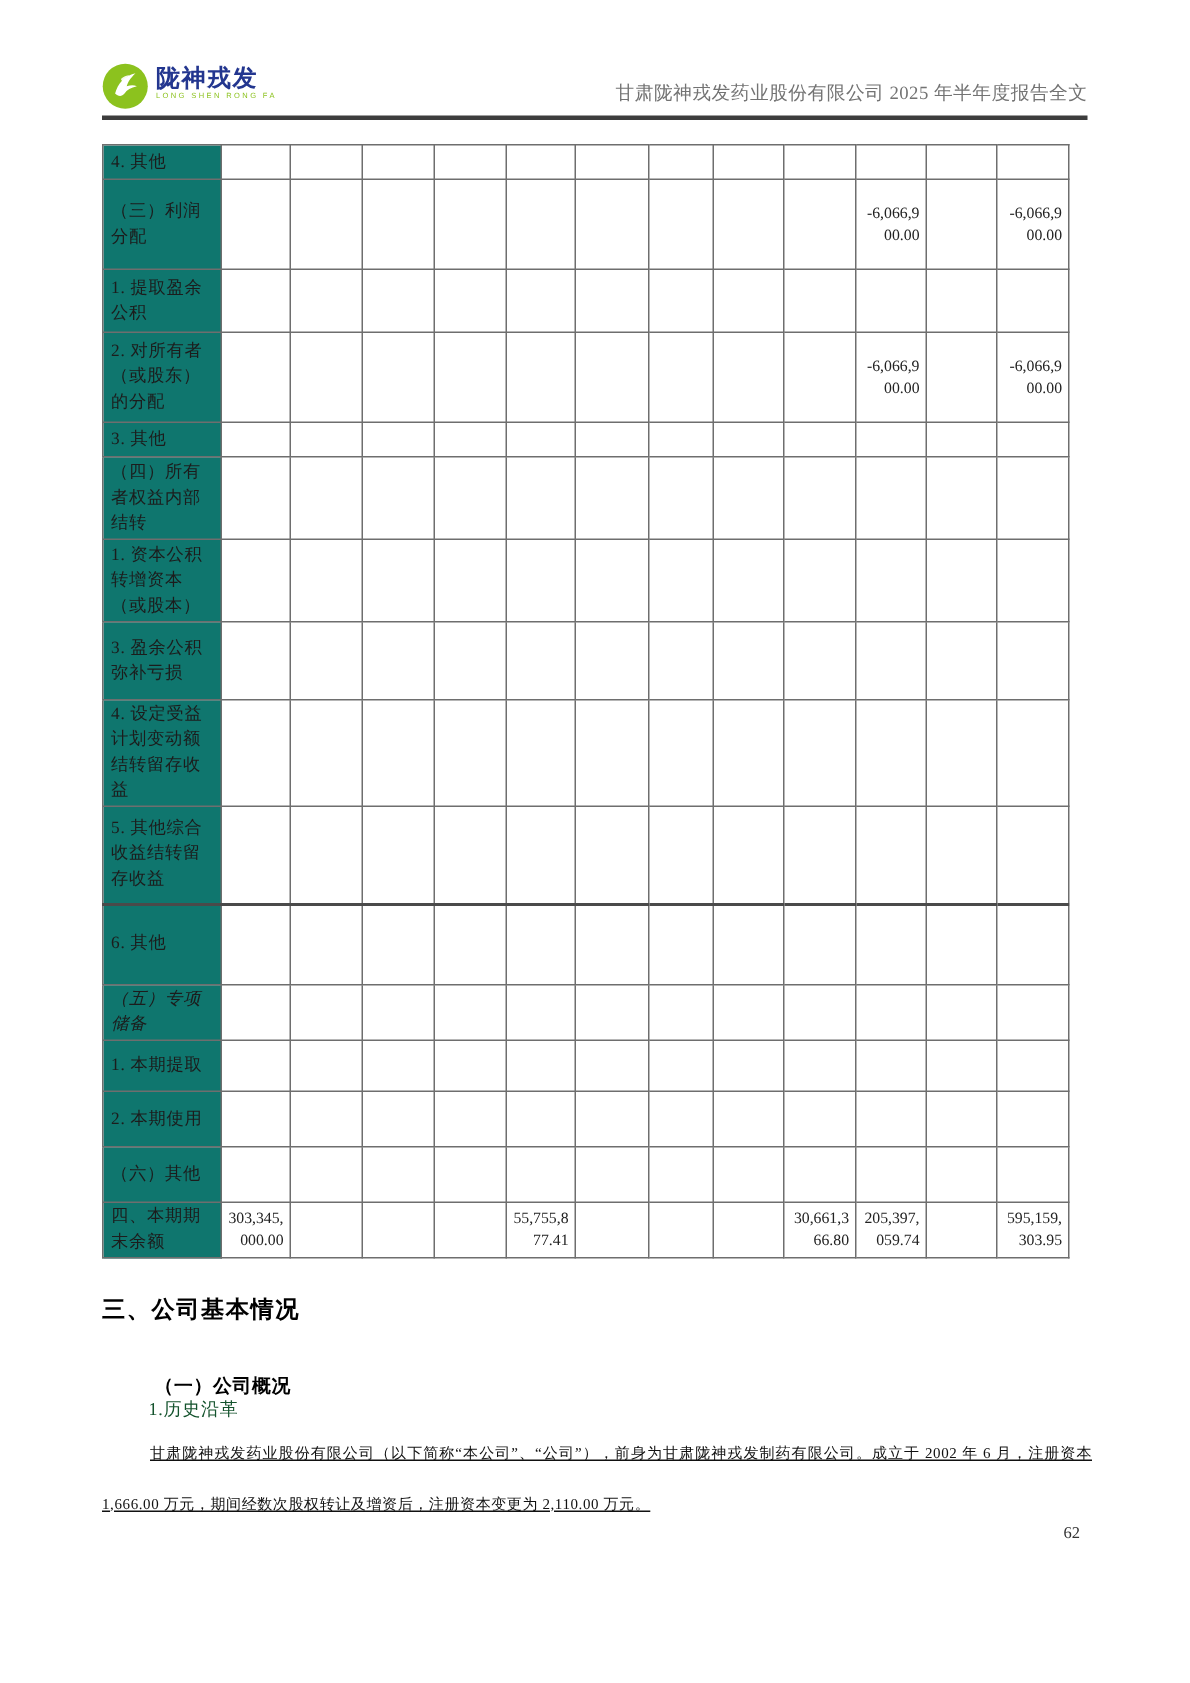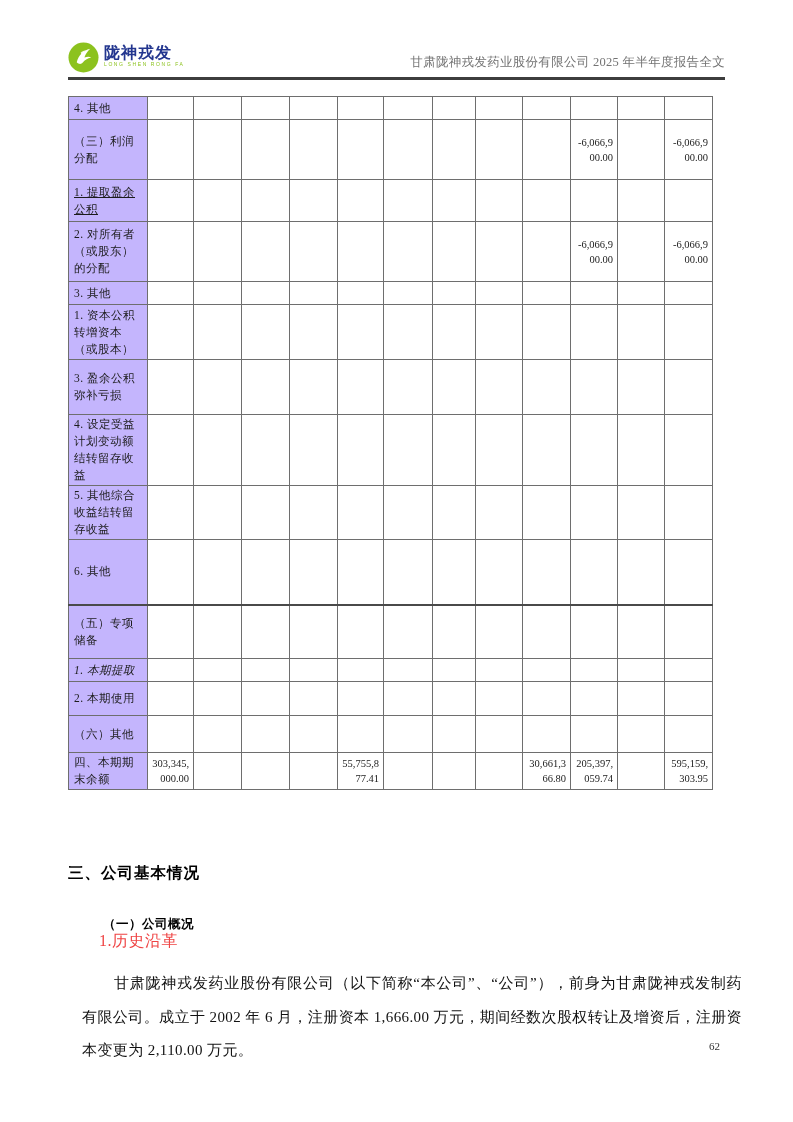--- a/index.html
+++ b/index.html
@@ -25,66 +25,66 @@
     position:absolute;left:68px;top:96px;
     width:645px;border-collapse:collapse;table-layout:fixed;
   }
   table.equity th,table.equity td{
     border:1px solid #6e6e6e;
     vertical-align:middle;
     padding:1px 4px;
     font-weight:normal;
   }
   table.equity th{
-    background:#c4b5fd;
+    background:#0f766e;
     text-align:left;
     font-size:11.5px;
     line-height:17px;
     padding-left:5px;
     letter-spacing:0.5px;
   }
   table.equity td{
     background:#ffffff;
     text-align:right;
     font-size:10.5px;
     line-height:15px;
     word-break:break-all;
     color:#222;
   }
   
   table.equity tr:nth-child(1){height:23px;}
   table.equity tr:nth-child(2){height:60px;}
-  table.equity tr:nth-child(3){height:42px;text-decoration:underline;}
+  table.equity tr:nth-child(3){height:42px;}
   table.equity tr:nth-child(4){height:60px;}
   table.equity tr:nth-child(5){height:23px;}
   table.equity tr:nth-child(6){height:55px;}
   table.equity tr:nth-child(7){height:55px;}
   table.equity tr:nth-child(8){height:52px;}
   table.equity tr:nth-child(9){height:40px;margin-top:22px;}
   table.equity tr:nth-child(10){height:65px;}
   table.equity tr:nth-child(11){height:54px;}
   table.equity tr:nth-child(12){height:23px;font-style:italic;}
   table.equity tr:nth-child(13){height:34px;}
   table.equity tr:nth-child(14){height:37px;}
   table.equity tr:nth-child(15){height:37px;}
   table.equity tr:nth-child(16){height:25px;}
   table.equity tr:nth-child(17){height:55px;}
   
   table.equity tr:nth-child(10) th,table.equity tr:nth-child(10) td{border-bottom:2px solid #4a4a4a;}
   table.equity tr:nth-child(17) th,table.equity tr:nth-child(17) td{border-bottom:2px solid #4a4a4a;}
   
   .sec-heading{position:absolute;left:68px;top:850px;font-size:15.5px;font-weight:bold;letter-spacing:1px;color:#000;}
   .sec-subheading{position:absolute;left:103px;top:903px;font-size:12.5px;font-weight:bold;letter-spacing:0.5px;color:#000;}
-  .sec-item{position:absolute;left:99px;top:931px;font-size:16px;letter-spacing:0.5px;color:#ef4444;}
+  .sec-item{position:absolute;left:99px;top:931px;font-size:12px;letter-spacing:0.5px;color:#14532d;}
   .sec-paragraph{
     position:absolute;left:68px;top:953px;width:660px;
-    font-size:15px;line-height:33.5px;letter-spacing:0.4px;
-    text-align:justify;text-align-last:left;text-indent:32px;color:#111;margin:14px;
-  }
-  .page-number{position:absolute;right:73px;top:1040px;font-size:11px;color:#333;}
+    font-size:10px;line-height:33.5px;letter-spacing:0.4px;
+    text-align:justify;text-align-last:left;text-indent:32px;color:#111;margin:0;text-decoration:underline;
+  }
+  .page-number{position:absolute;right:73px;top:1016px;font-size:11px;color:#333;}
 </style>
 </head>
 <body>
 
 <div class="page">
 
   <div class="doc-header">
     <div class="logo">
       <svg class="logo-badge" viewBox="0 0 32 32">
         <circle cx="16" cy="16" r="15.5" fill="#8cc21e"></circle>
@@ -186,20 +186,35 @@
           <td></td>
           <td></td>
           <td></td>
           <td></td>
           <td></td>
           <td></td>
           <td></td>
           <td></td>
         </tr>
         <tr>
+          <th>（四）所有者权益内部结转</th>
+          <td></td>
+          <td></td>
+          <td></td>
+          <td></td>
+          <td></td>
+          <td></td>
+          <td></td>
+          <td></td>
+          <td></td>
+          <td></td>
+          <td></td>
+          <td></td>
+        </tr>
+        <tr>
           <th>1. 资本公积转增资本（或股本）</th>
           <td></td>
           <td></td>
           <td></td>
           <td></td>
           <td></td>
           <td></td>
           <td></td>
           <td></td>
           <td></td>

